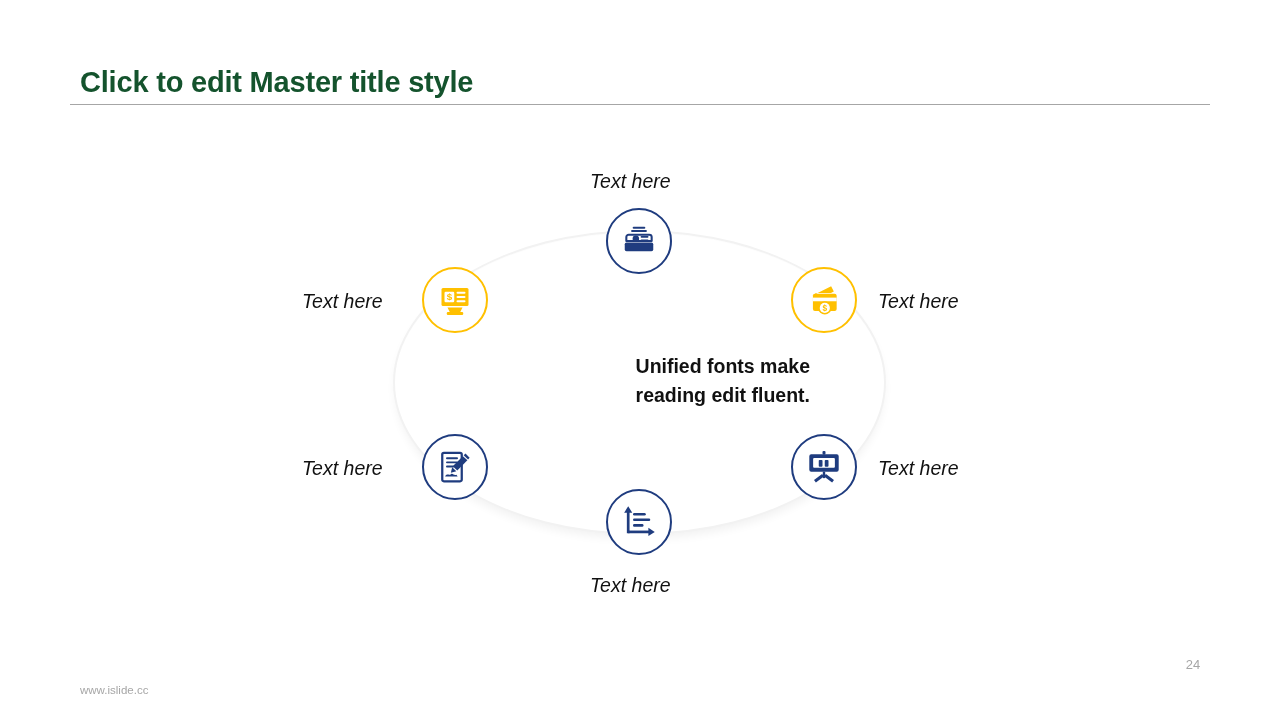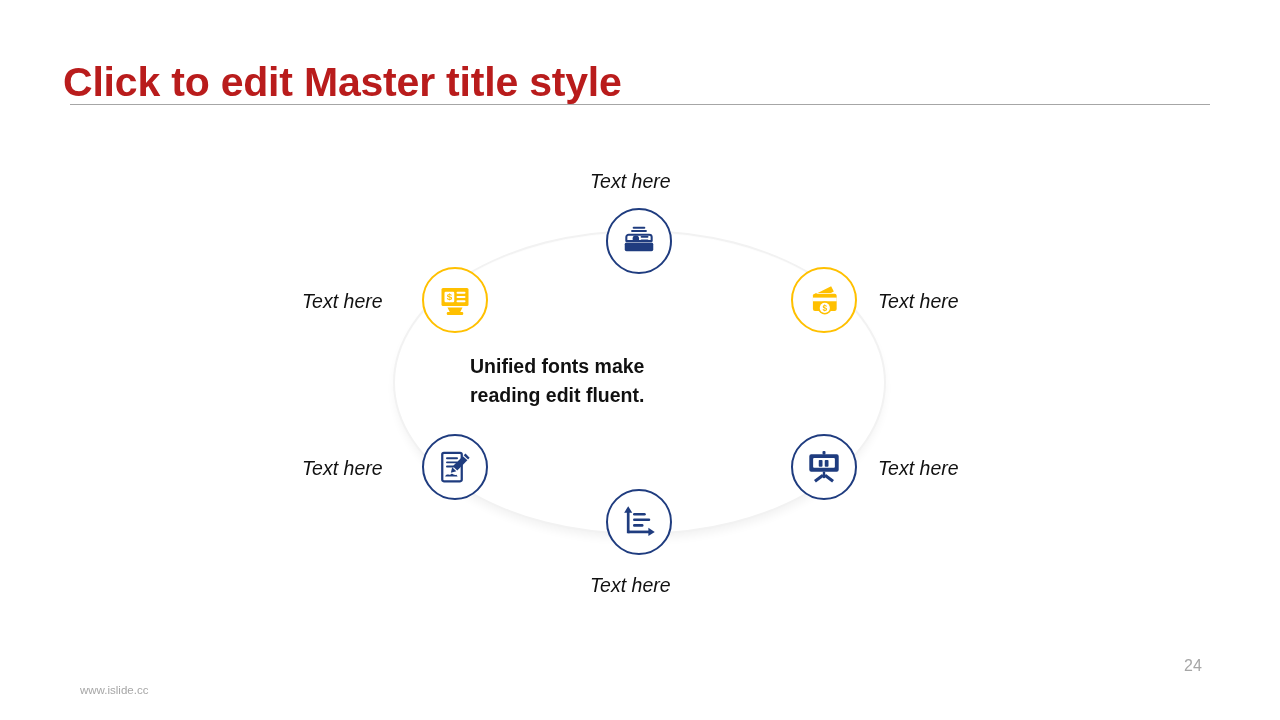--- a/index.html
+++ b/index.html
@@ -16,25 +16,25 @@
   }
   .slide {
     position: absolute;
     inset: 0;
     background: #ffffff;
   }
 
   
   .slide-title {
     position: absolute;
-    left: 63px;
+    left: 80px;
     top: 60px;
-    font-size: 41px;
+    font-size: 29px;
     font-weight: bold;
-    color: #b91c1c;
+    color: #14532d;
     letter-spacing: -0.2px;
     white-space: nowrap;
     line-height: 44px;
   }
   .title-divider {
     position: absolute;
     left: 70px;
     top: 104px;
     width: 1140px;
     height: 1px;
@@ -65,21 +65,21 @@
                 inset 0 1px 0 rgba(0,0,0,0.01);
     background: #ffffff;
     box-sizing: border-box;
   }
 
   .center-text {
     position: absolute;
     left: 470px;
     top: 352px;
     width: 340px;
-    text-align: left;
+    text-align: right;
     font-size: 19.5px;
     font-weight: bold;
     color: #111111;
     line-height: 29px;
   }
 
   
   .node {
     position: absolute;
     width: 66px;
@@ -127,21 +127,21 @@
     font-size: 11.5px;
     color: #a6a6a6;
     white-space: nowrap;
   }
   .footer-page {
     position: absolute;
     left: 1178px;
     top: 657px;
     width: 30px;
     text-align: center;
-    font-size: 16px;
+    font-size: 13px;
     color: #a6a6a6;
   }
 </style>
 </head>
 <body>
 
 <div class="slide">
 
   <div class="slide-title">Click to edit Master title style</div>
   <div class="title-divider"></div>

